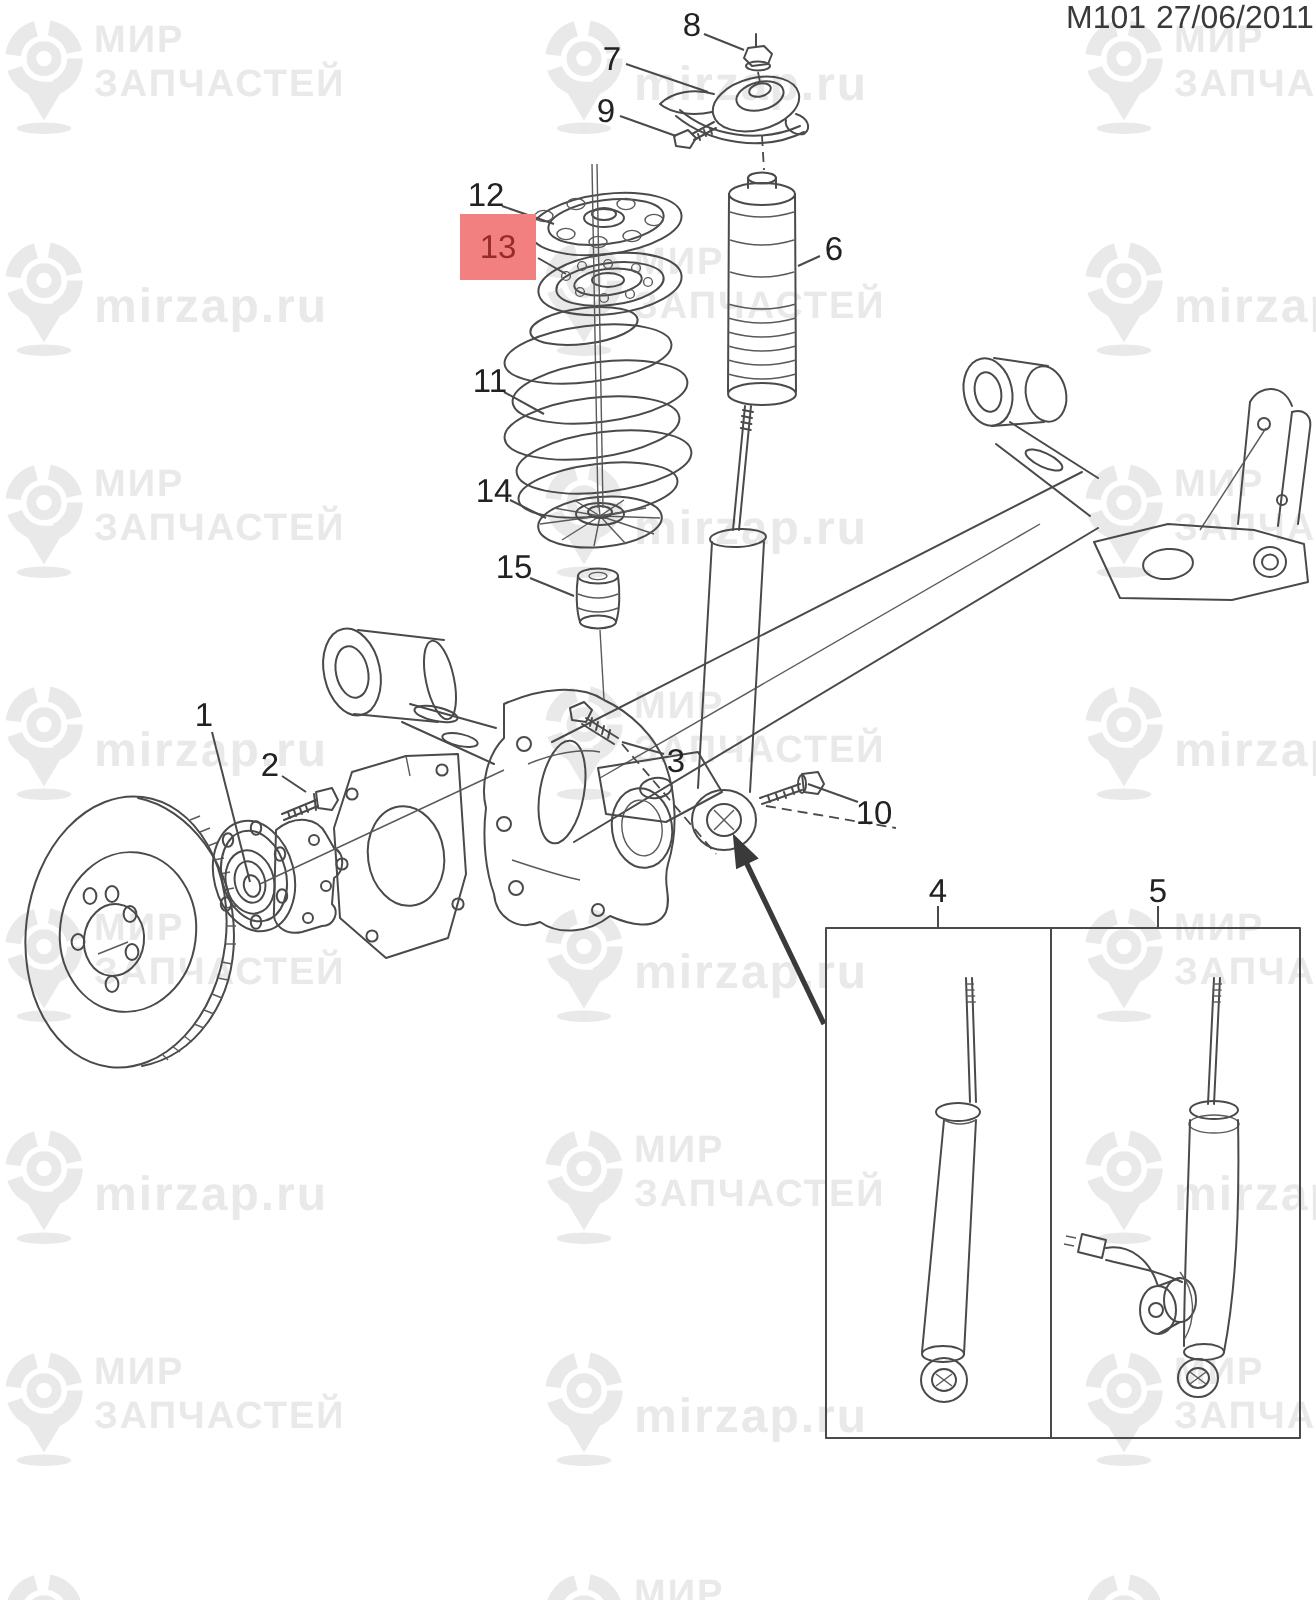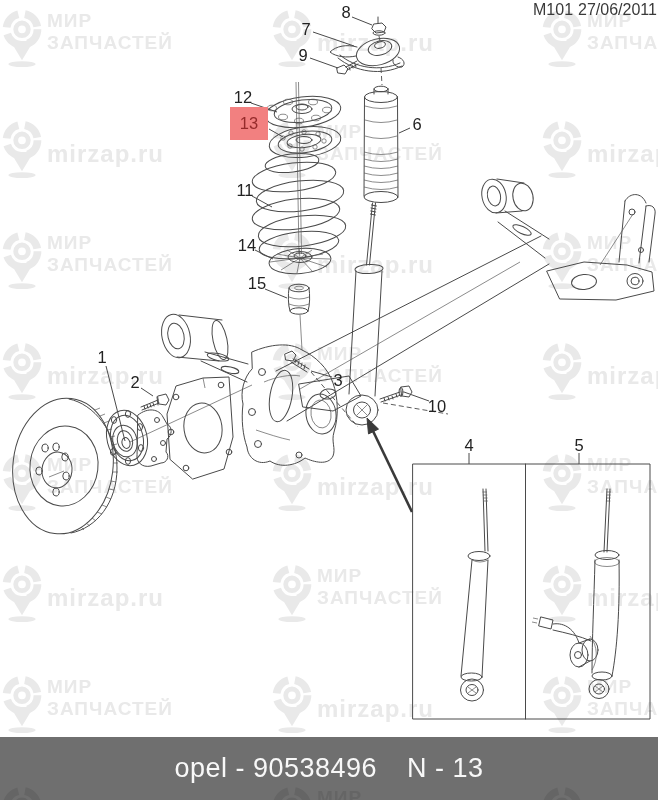--- a/index.html
+++ b/index.html
@@ -628,18 +628,13 @@
         <line x1="255" y1="250" x2="273" y2="259" stroke="#4a4a4a" stroke-width="1"></line>
         <text x="247" y="245" text-anchor="middle" dy="0.36em" font-size="16.5" fill="#222222">14</text>
         <line x1="265" y1="289" x2="287" y2="298" stroke="#4a4a4a" stroke-width="1"></line>
         <text x="257" y="283" text-anchor="middle" dy="0.36em" font-size="16.5" fill="#222222">15</text>
       </g>
   </svg>
 
   <span class="hmeta" id="doc-code">M101</span>
   <span class="hmeta" id="doc-date">27/06/2011</span>
 
-  <div class="footer-bar">
-    <span>opel - 90538496</span>
-    <span class="fgap"></span>
-    <span>N - 13</span>
-  </div>
 </div>
 
 </body></html>

